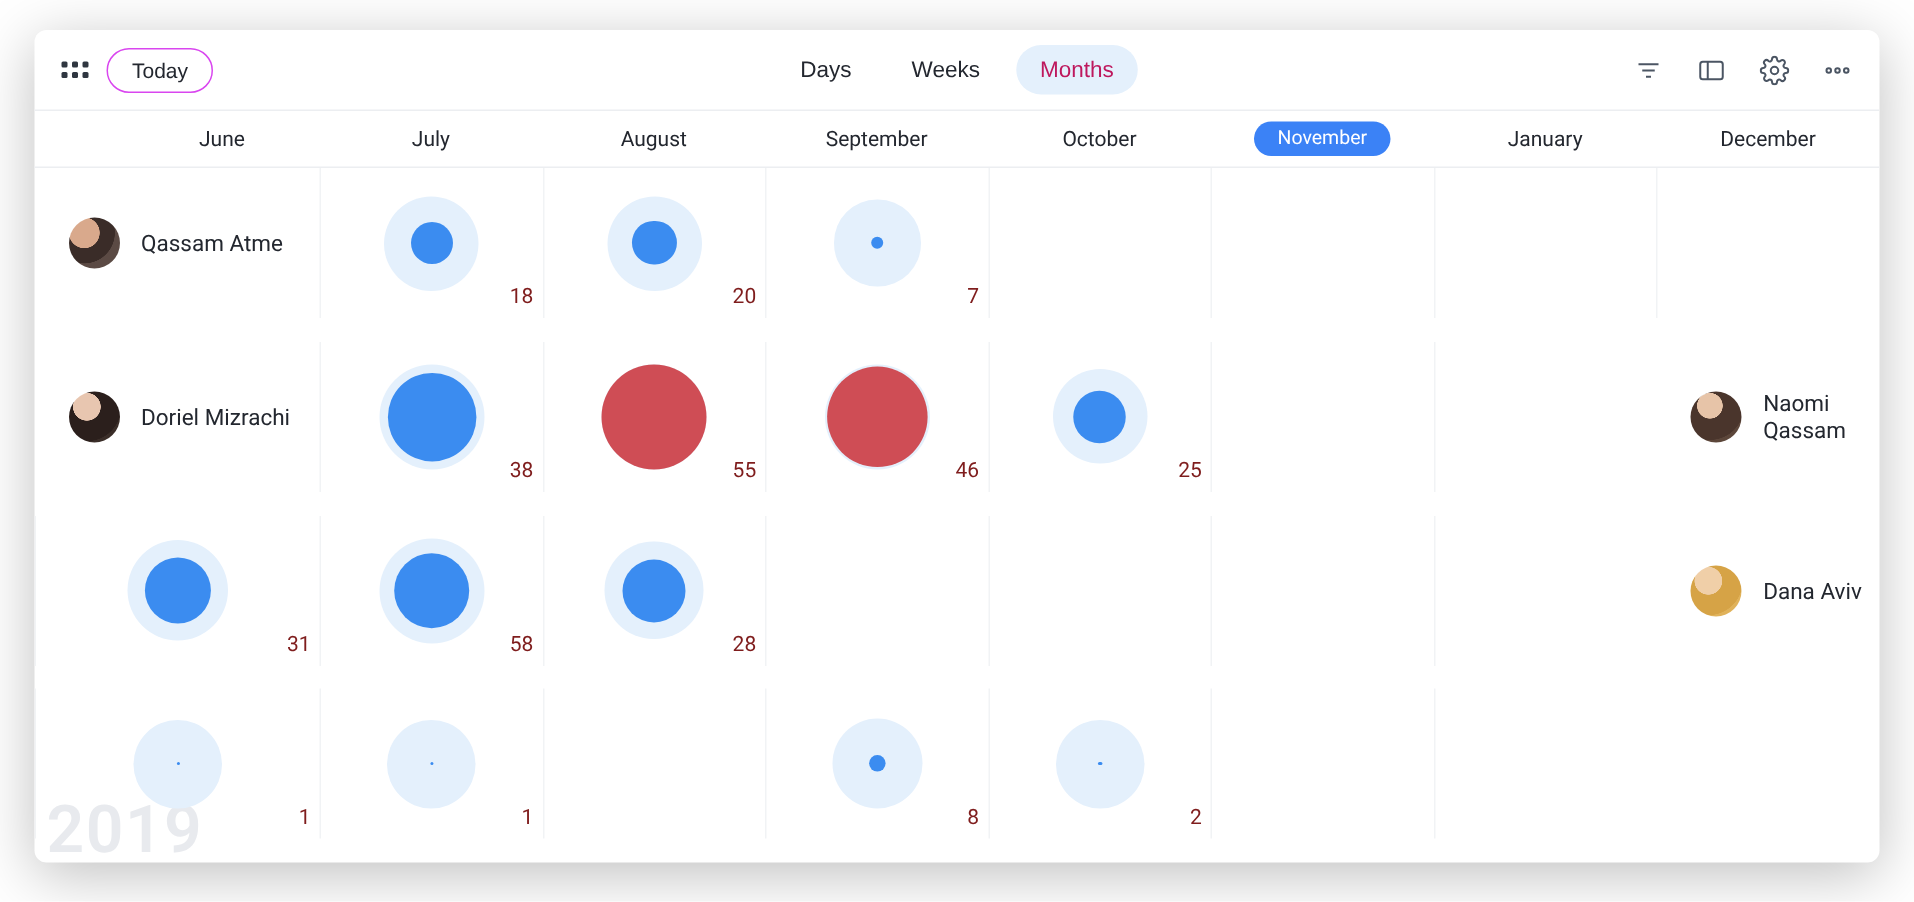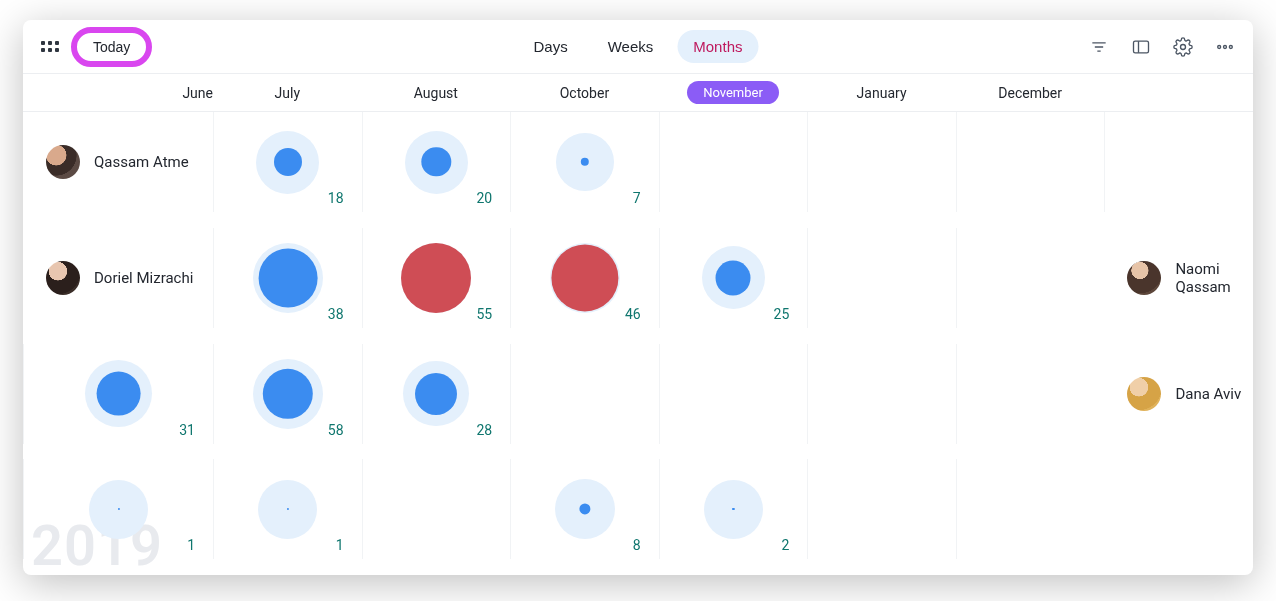--- a/index.html
+++ b/index.html
@@ -22,21 +22,21 @@
     padding: 0 18px;
     border-bottom: 1px solid #eceef1;
   }
   .toolbar-left { display:flex; align-items:center; gap:12px; }
   .drag-icon {
     width:18px; height:18px; display:grid; grid-template-columns:repeat(3,4px);
     grid-template-rows:repeat(2,4px); gap:3px; align-content:center; justify-content:center;
   }
   .drag-icon span { width:4px; height:4px; background:#2f3640; border-radius:1px; }
   .today-btn {
-    border:6px solid #d946ef; background:#fff; color:#23272f;
+    border:1px solid #d946ef; background:#fff; color:#23272f;
     padding:6px 16px; border-radius:20px; font-size:14px; cursor:pointer;
   }
   .toolbar-center {
     position:absolute; left:50%; transform:translateX(-50%);
     display:flex; align-items:flex-start; gap:8px;
   }
   .range-btn {
     border:none; background:transparent; color:#23272f;
     padding:8px 16px; border-radius:20px; font-size:15px; cursor:pointer;
   }
@@ -51,23 +51,23 @@
     display:grid;
     grid-template-columns: 190px repeat(7, 1fr);
     align-items:center;
     padding-left:0;
     border-bottom:1px solid #eceef1;
   }
   .month-label {
     text-align:center; font-size:14px; color:#23272f; cursor:pointer;
     display:flex; align-items:center; justify-content:center; height:100%;
   }
-  .month-label.first { text-align:left; padding-left:60px; justify-content:flex-end; }
+  .month-label.first { text-align:left; padding-left:60px; justify-content:center; }
   .month-label.current span {
-    background:#8b5cf6; color:#fff; padding:4px 16px; border-radius:14px; font-size:13px;
+    background:#3b82f6; color:#fff; padding:4px 16px; border-radius:14px; font-size:13px;
   }
 
   
   .grid-body {
     position:relative;
     height: calc(100% - 54px - 38px);
     display:grid;
     grid-template-columns: 190px repeat(7, 1fr);
   }
   .col-border { border-left:1px solid #f1f3f5; }
@@ -91,25 +91,25 @@
   .bubble-wrap { position:relative; width:70px; height:70px; }
   .bubble-outer {
     position:absolute; inset:0; border-radius:50%; background:#e4f0fc;
   }
   .bubble-inner {
     position:absolute; top:50%; left:50%; transform:translate(-50%,-50%);
     border-radius:50%; background:#3b8cf0;
   }
   .bubble-inner.red { background:#cf4d55; }
   .cell-num {
-    position:absolute; right:18px; bottom:6px; font-size:14px; color:#0f766e;
+    position:absolute; right:6px; bottom:6px; font-size:14px; color:#7f1d1d;
   }
 
   .year-watermark {
-    position:absolute; left:8px; bottom:-4px; font-size:56px; font-weight:600;
+    position:absolute; left:8px; bottom:-4px; font-size:44px; font-weight:600;
     color:#e8eaee; letter-spacing:1px; pointer-events:none;
   }
 </style>
 </head>
 <body>
 
 <div class="frame">
 
   <div class="toolbar">
     <div class="toolbar-left">
@@ -162,20 +162,23 @@
     <div class="month-label first">
         <span>June</span>
       </div>
     <div class="month-label">
         <span>July</span>
       </div>
     <div class="month-label">
         <span>August</span>
       </div>
     <div class="month-label">
+        <span>September</span>
+      </div>
+    <div class="month-label">
         <span>October</span>
       </div>
     <div class="month-label current">
         <span>November</span>
       </div>
     <div class="month-label">
         <span>January</span>
       </div>
     <div class="month-label">
         <span>December</span>

